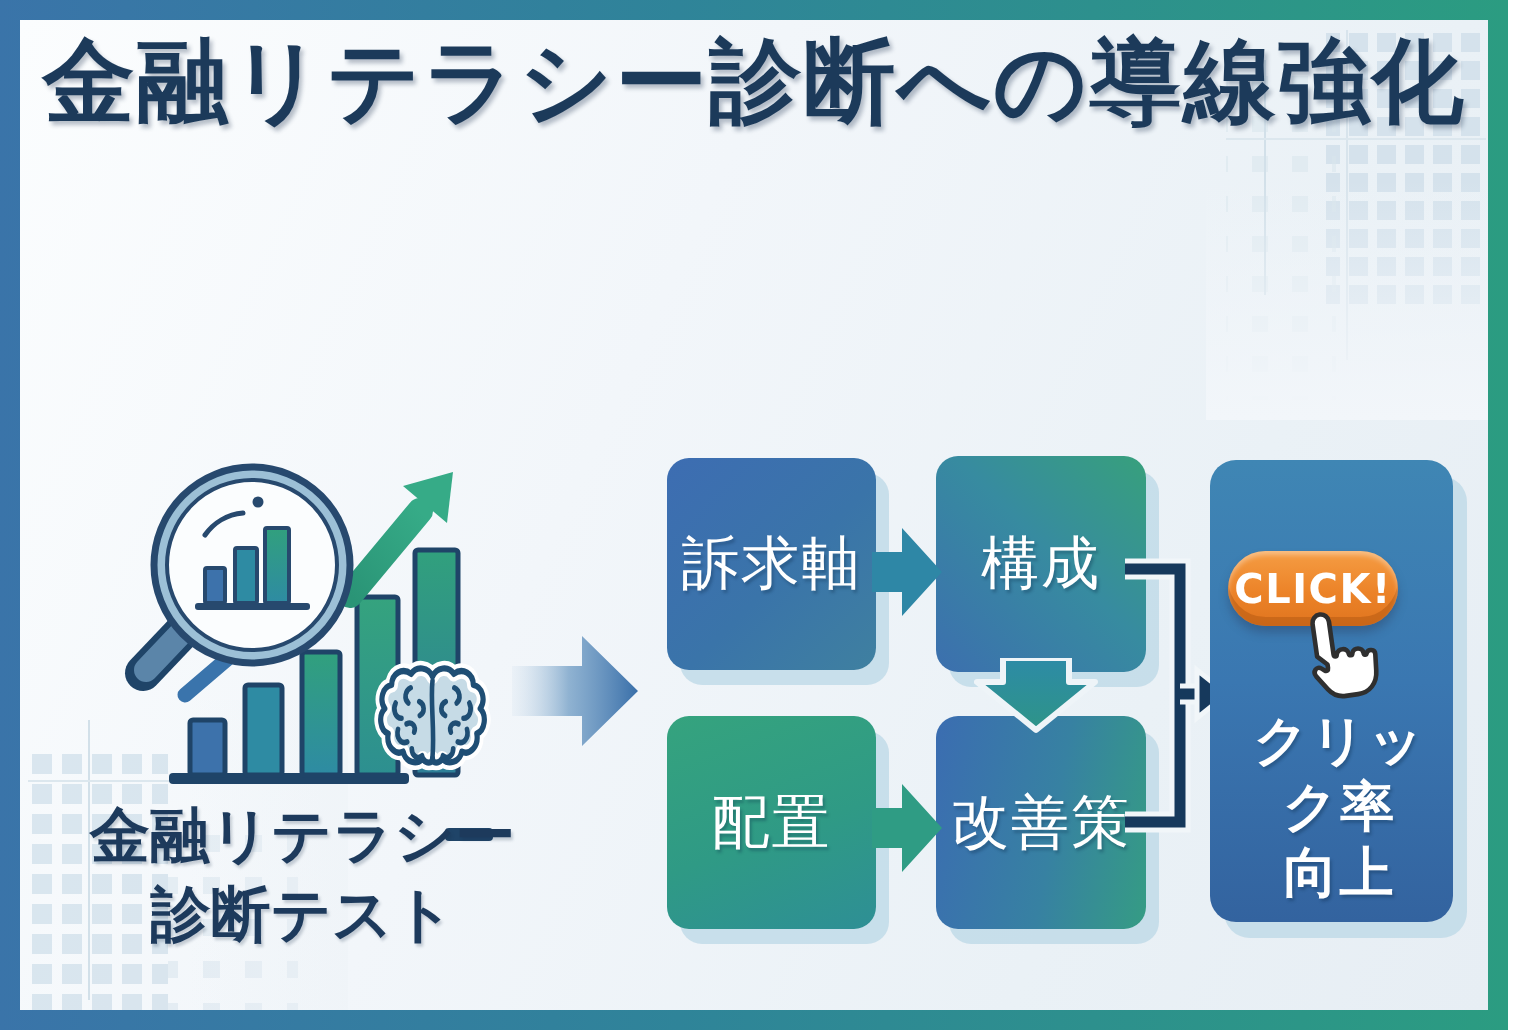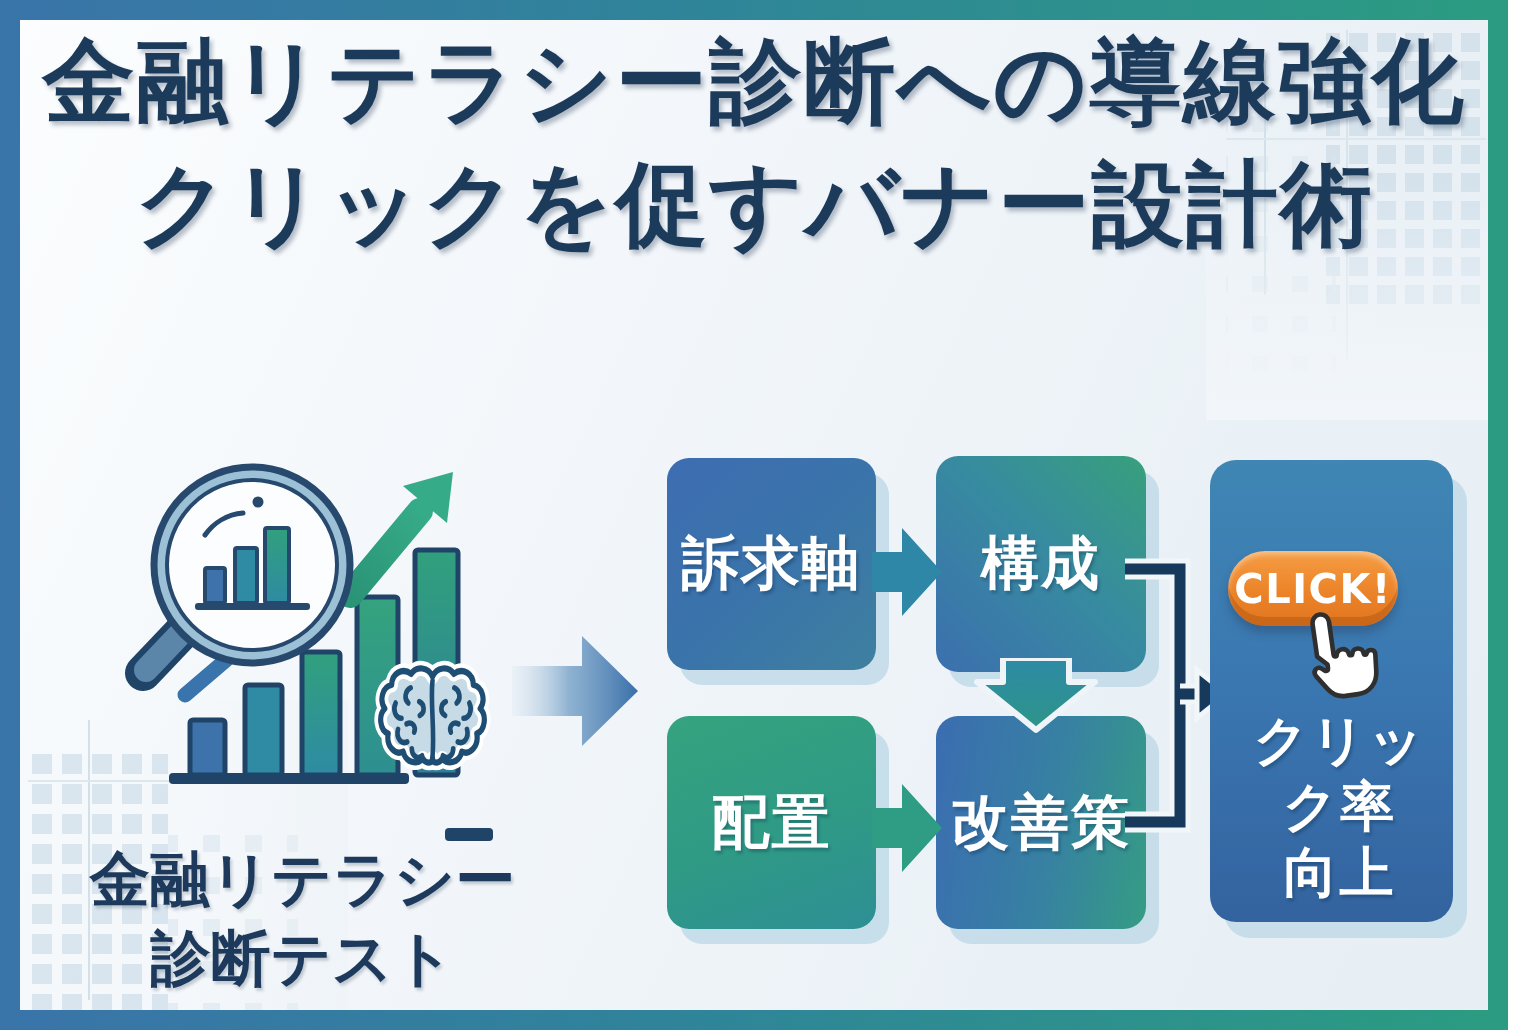--- a/index.html
+++ b/index.html
@@ -24,28 +24,27 @@
     letter-spacing:2px;
     text-shadow:3px 4px 4px rgba(25,45,75,.30);
   }
 
   
   .illu{ position:absolute; left:85px; top:435px; width:395px; height:395px; }
   .illu-caption{
     position:absolute; left:45px; top:776px; width:475px; text-align:center;
     color:#1d3a5c; font-weight:800; font-size:60px; line-height:1.32;
     text-shadow:2px 3px 3px rgba(25,45,75,.22);
-    margin-top:44px;
   }
 
   
   .fbox{
     position:absolute; border-radius:22px;
     display:flex; align-items:center; justify-content:center;
-    color:#fff; font-weight:700; font-size:58px; letter-spacing:2px;
+    color:#fff; font-weight:400; font-size:58px; letter-spacing:2px;
     text-shadow:2px 3px 3px rgba(10,40,70,.30);
     box-shadow:13px 15px 0 rgba(190,217,231,.8);
   }
   .fbox1{ left:647px; top:438px; width:209px; height:212px;
           background:linear-gradient(135deg,#3d6db2 0%,#3a74a9 55%,#3f80a0 100%); }
   .fbox2{ left:916px; top:436px; width:210px; height:216px;
           background:linear-gradient(45deg,#3c6fae 0%,#378ba0 55%,#37a07c 100%); }
   .fbox3{ left:647px; top:696px; width:209px; height:213px;
           background:linear-gradient(160deg,#35a37e 0%,#2f9a85 55%,#2e8f95 100%); }
   .fbox4{ left:916px; top:696px; width:210px; height:213px;
@@ -116,21 +115,20 @@
       </defs>
       <rect x="0" y="90" width="140" height="260" fill="url(#pxC)"></rect>
       <rect x="140" y="150" width="130" height="200" fill="url(#pxD)"></rect>
       <rect x="60" y="60" width="2" height="280" fill="#d2e0e9"></rect>
       <rect x="0" y="120" width="210" height="2" fill="#dce7ee"></rect>
       <rect x="160" y="40" width="320" height="310" fill="url(#fadeBL)"></rect>
     </svg>
 
     <div class="title">
       <div>金融リテラシー診断への導線強化</div>
-      <div>クリックを促すバナー設計術</div>
     </div>
 
     <svg class="illu" viewBox="0 0 395 395">
       <defs>
         <linearGradient id="barG3" x1="0" y1="0" x2="0" y2="1">
           <stop offset="0" stop-color="#31a07d"></stop>
             <stop offset="1" stop-color="#2e8ba3"></stop>
         </linearGradient>
         <linearGradient id="barG4" x1="0" y1="0" x2="0" y2="1">
           <stop offset="0" stop-color="#35a37e"></stop>

